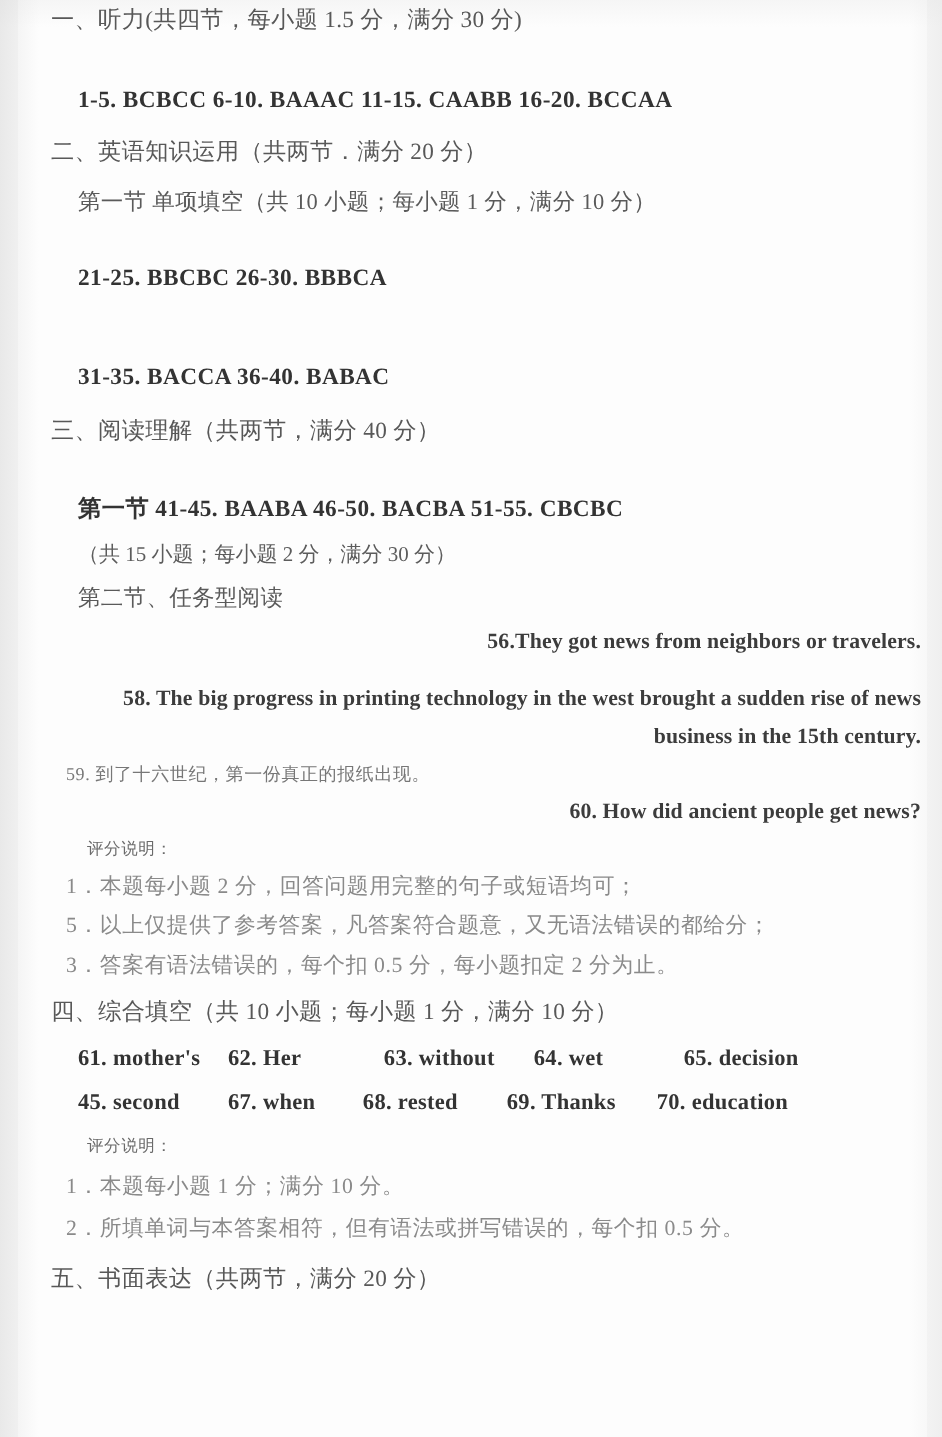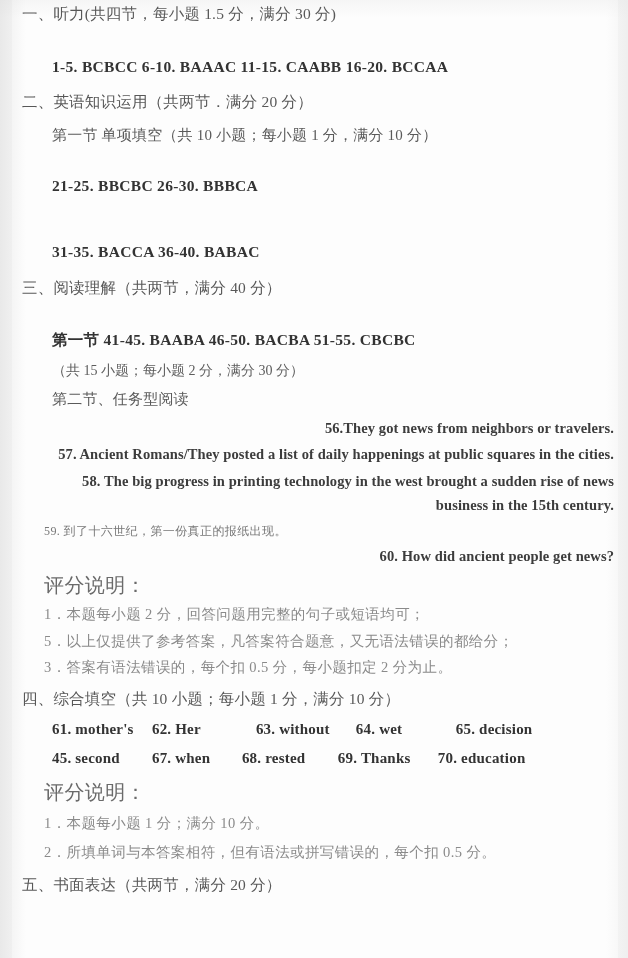--- a/index.html
+++ b/index.html
@@ -37,21 +37,21 @@
 
   
   .line {
     white-space: nowrap;
     line-height: 1;
   }
 
   
   .section-head {
     font-size: 15.5px;
-    margin-left: 0px;
+    margin-left: 12px;
     color: #585858;
     letter-spacing: 0.2px;
   }
 
   
   .sub-head {
     font-size: 15px;
     margin-left: 30px;
     color: #5a5a5a;
     letter-spacing: 0.2px;
@@ -88,22 +88,22 @@
   
   .cn-answer {
     font-size: 12px;
     margin-left: 22px;
     color: #777777;
     letter-spacing: 0.4px;
   }
 
   
   .rubric-label {
-    font-size: 20px;
-    margin-left: 22px;
+    font-size: 11px;
+    margin-left: 36px;
     color: #6a6a6a;
     letter-spacing: 0.4px;
   }
 
   
   .rubric-item {
     font-size: 14.5px;
     margin-left: 22px;
     color: #8a8a8a;
     letter-spacing: 0.4px;
@@ -159,21 +159,20 @@
     <div class="sp-18"></div>
     <div class="line answer-row">第一节 41-45. BAABA     46-50. BACBA   51-55. CBCBC</div>
     <div class="sp-16"></div>
     <div class="line note-line">（共 15 小题；每小题 2 分，满分 30 分）</div>
     <div class="sp-14"></div>
     <div class="line sub-head">第二节、任务型阅读</div>
 
     <div class="sp-14"></div>
     <div class="line en-answer">56.They got news from neighbors or travelers.</div>
     <div class="sp-12"></div>
-    <div class="line en-answer">57. Ancient Romans/They posted a list of daily happenings at public squares in the cities.</div>
     <div class="sp-12"></div>
     <div class="line en-answer">58. The big progress in printing technology in the west brought a sudden rise of news</div>
     <div class="sp-10"></div>
     <div class="line en-answer cont">business in the 15th century.</div>
     <div class="sp-12"></div>
     <div class="line cn-answer">59. 到了十六世纪，第一份真正的报纸出现。</div>
     <div class="sp-12"></div>
     <div class="line en-answer">60. How did ancient people get news?</div>
 
     <div class="sp-12"></div>

